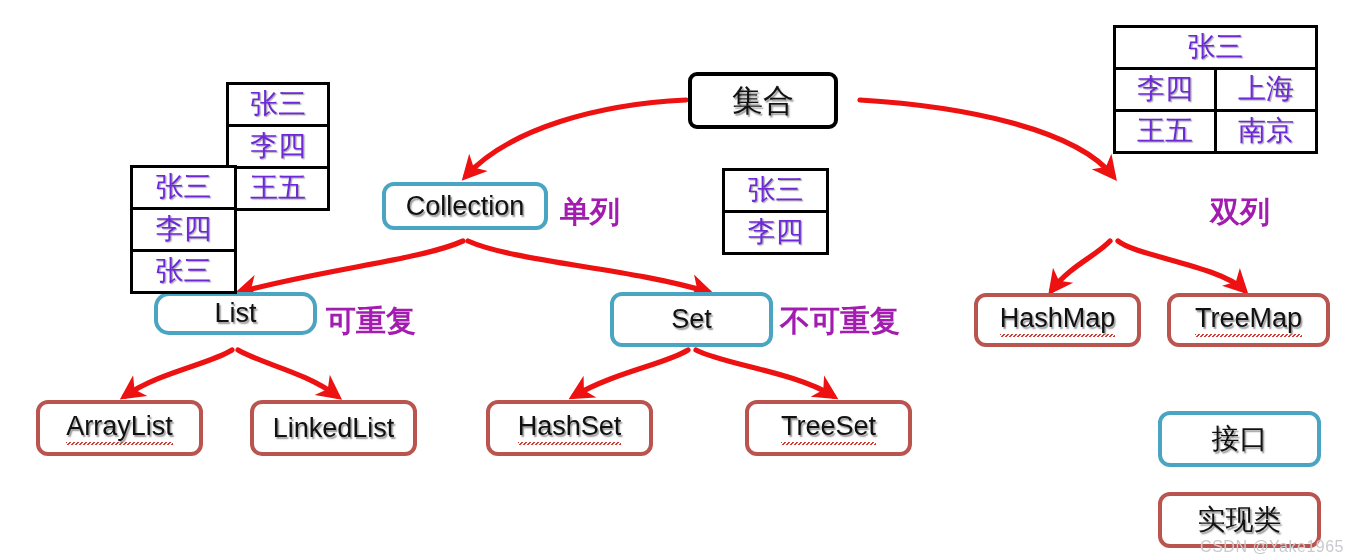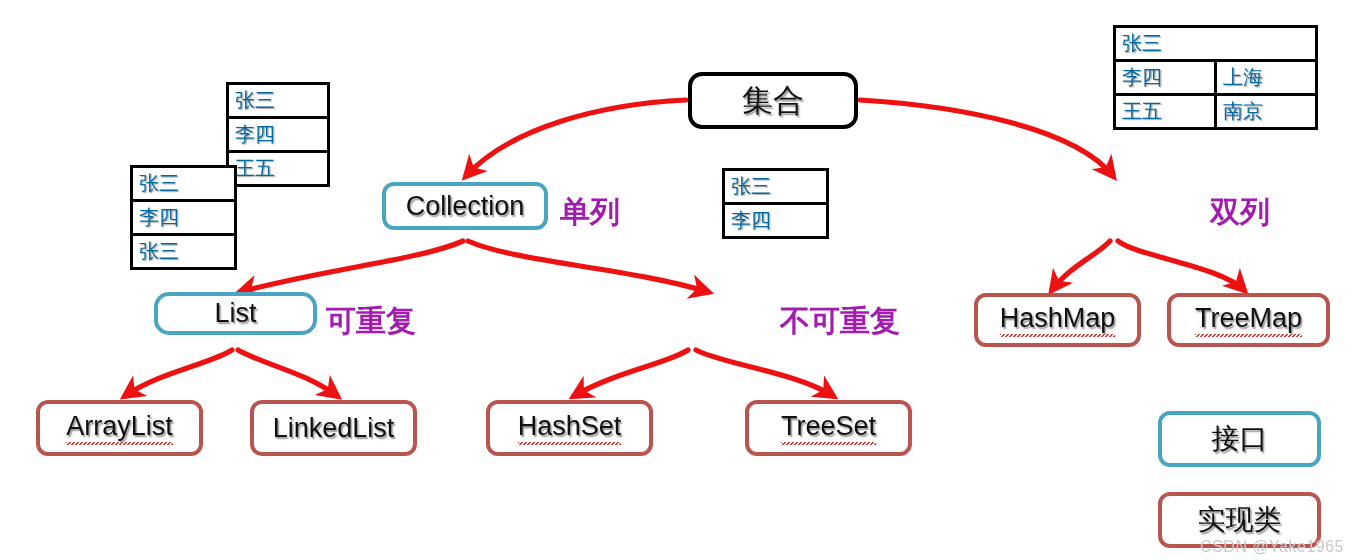--- a/index.html
+++ b/index.html
@@ -103,23 +103,24 @@
   .dtable .row {
     display: flex;
     border-bottom: 3px solid #000000;
   }
   .dtable .row:last-child {
     border-bottom: 0;
   }
   .dtable .cell {
     box-sizing: border-box;
     flex: 1 1 0;
-    font-family: "DejaVu Sans", "Liberation Sans", sans-serif;
-    font-size: 20px;
-    color: #0369a1;
+    text-align: center;
+    font-family: "DejaVu Sans", "Liberation Sans", sans-serif;
+    font-size: 28px;
+    color: #6d28d9;
     line-height: 1;
     padding: 5px 6px 6px;
     border-right: 3px solid #000000;
     text-shadow: 1.2px 1.2px 1.2px rgba(140,140,140,0.8);
   }
   .dtable .cell:last-child {
     border-right: 0;
   }
 
   
@@ -167,33 +168,36 @@
       <path d="M 688 350 C 666 364 615 372 574 396"></path>
 
       <path d="M 696 350 C 722 364 795 372 833 396"></path>
 
       <path d="M 1110 241 C 1096 256 1070 266 1052 290"></path>
 
       <path d="M 1118 241 C 1136 256 1220 266 1244 290"></path>
     </g>
   </svg>
 
-  <div class="node node-root" style="left:688px; top:72px; width:170px; height:57px;">
+  <div class="node node-root" style="left:688px; top:72px; width:150px; height:57px;border-radius:9px;">
     <span class="lbl cjk">集合</span>
   </div>
 
   <div class="node node-iface" style="left:382px; top:182px; width:166px; height:48px;">
     <span class="lbl">Collection</span>
   </div>
 
 
   <div class="node node-iface" style="left:154px; top:292px; width:163px; height:43px;border-radius:15px;">
     <span class="lbl">List</span>
   </div>
 
+  <div class="node node-iface" style="left:610px; top:292px; width:163px; height:55px;">
+    <span class="lbl">Set</span>
+  </div>
 
   <div class="node node-impl" style="left:36px; top:400px; width:167px; height:56px;">
     <span class="lbl spell">ArrayList</span>
   </div>
 
   <div class="node node-impl" style="left:250px; top:400px; width:167px; height:56px;">
     <span class="lbl">LinkedList</span>
   </div>
 
   <div class="node node-impl" style="left:486px; top:400px; width:167px; height:56px;">

